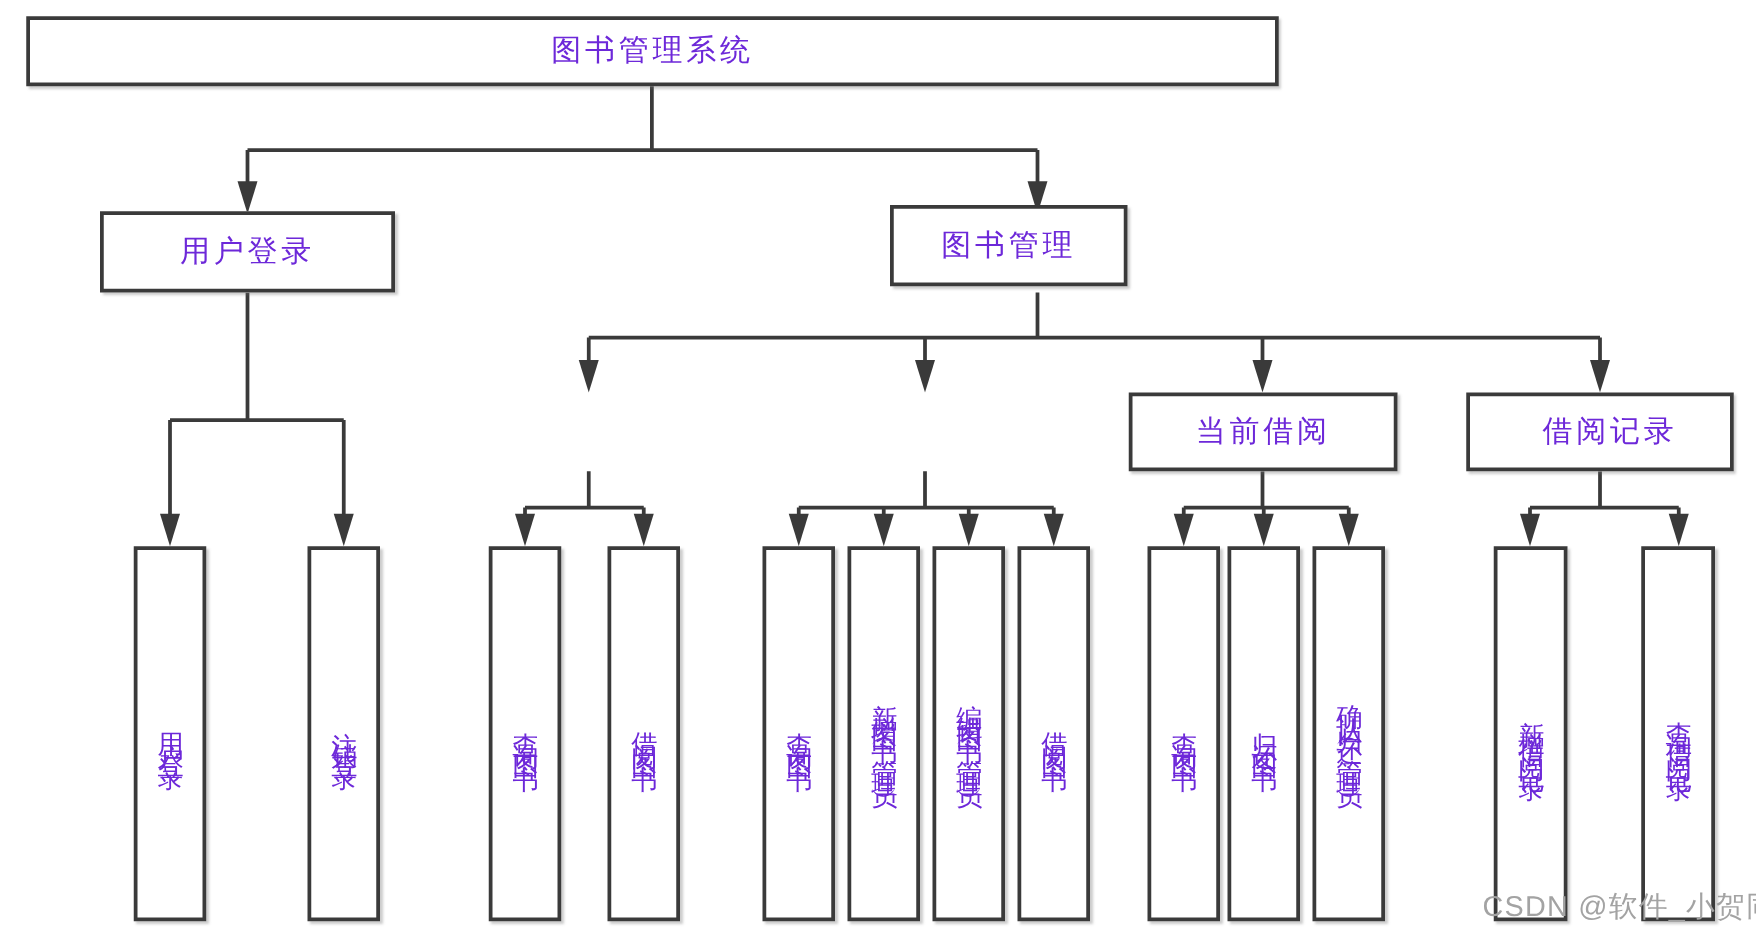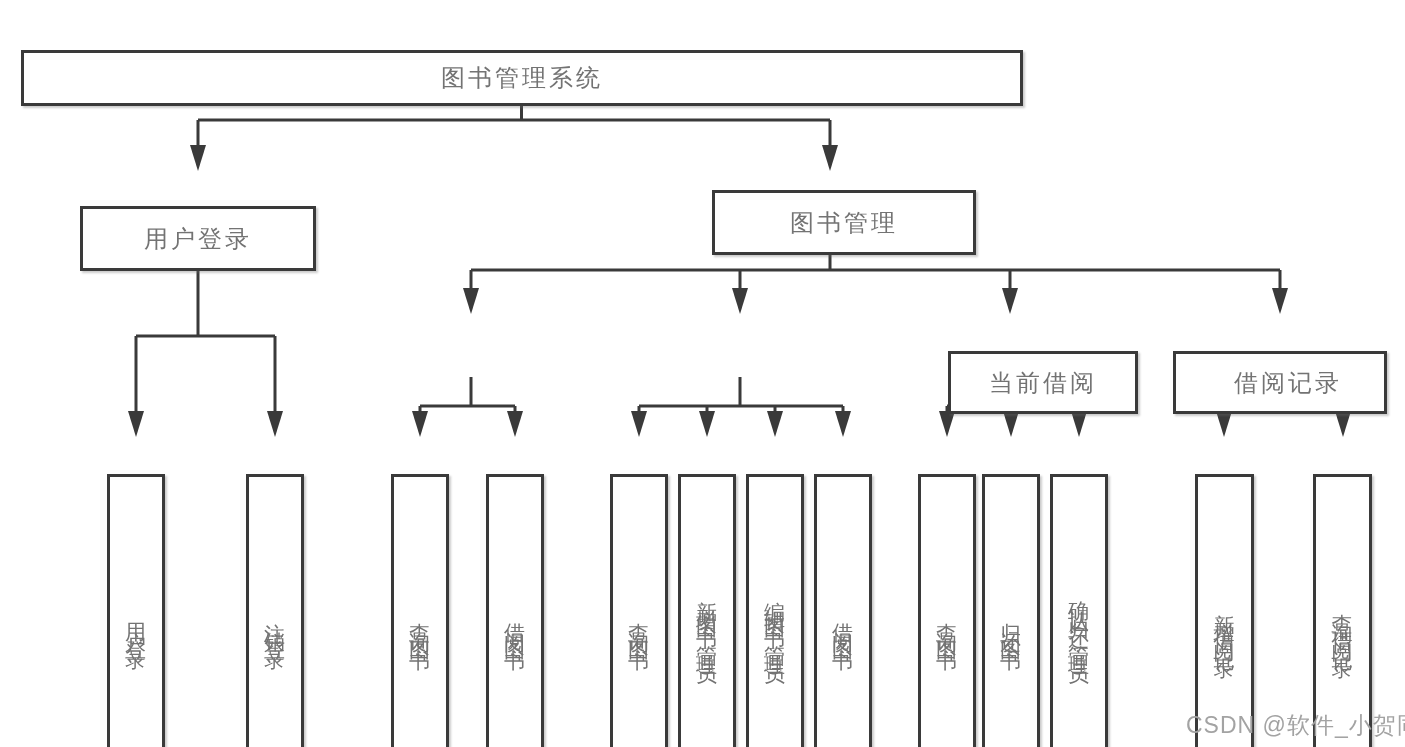--- a/index.html
+++ b/index.html
@@ -24,25 +24,24 @@
   }
   .box, .vbox {
     position: absolute;
     box-sizing: border-box;
     background: #ffffff;
     border: 3px solid #3a3a3a;
     box-shadow: 2px 2px 2px rgba(110,110,110,0.35);
     display: flex;
     align-items: center;
     justify-content: center;
-    color: #737373;
+    color: #6d28d9;
     z-index: 2;
     text-align: center;
     white-space: nowrap;
-    margin-top: 37px;
   }
   .box {
     font-size: 24px;
     letter-spacing: 3px;
     line-height: 1;
   }
   .vbox {
     writing-mode: vertical-lr;
     text-orientation: mixed;
     font-size: 21px;
@@ -101,23 +100,23 @@
         <polygon points="1003,411 1019,411 1011,437" class="arrowhead"></polygon>
         <polygon points="1071,411 1087,411 1079,437" class="arrowhead"></polygon>
         <polygon points="1216,411 1232,411 1224,437" class="arrowhead"></polygon>
         <polygon points="1335,411 1351,411 1343,437" class="arrowhead"></polygon>
       </g>
   </svg>
 
   <div class="box" style="left:21px; top:13px; width:1002px; height:56px;">图书管理系统</div>
 
   <div class="box" style="left:80px; top:169px; width:236px; height:65px;">用户登录</div>
-  <div class="box" style="left:712px; top:153px; width:264px; height:65px;">图书管理</div>
+  <div class="box" style="left:712px; top:164px; width:190px; height:65px;">图书管理</div>
 
-  <div class="box" style="left:948px; top:314px; width:190px; height:63px;">当前借阅</div>
+  <div class="box" style="left:903px; top:314px; width:215px; height:63px;">当前借阅</div>
   <div class="box" style="left:1173px; top:314px; width:214px; height:63px;padding-left:16px;">借阅记录</div>
 
   <div class="vbox" style="left:107px; top:437px; width:58px; height:300px;">用户登录</div>
   <div class="vbox" style="left:246px; top:437px; width:58px; height:300px;">注销登录</div>
 
   <div class="vbox" style="left:391px; top:437px; width:58px; height:300px;">查询图书</div>
   <div class="vbox" style="left:486px; top:437px; width:58px; height:300px;">借阅图书</div>
 
   <div class="vbox" style="left:610px; top:437px; width:58px; height:300px;">查询图书</div>
   <div class="vbox" style="left:678px; top:437px; width:58px; height:300px;">新增图书（管理员）</div>

